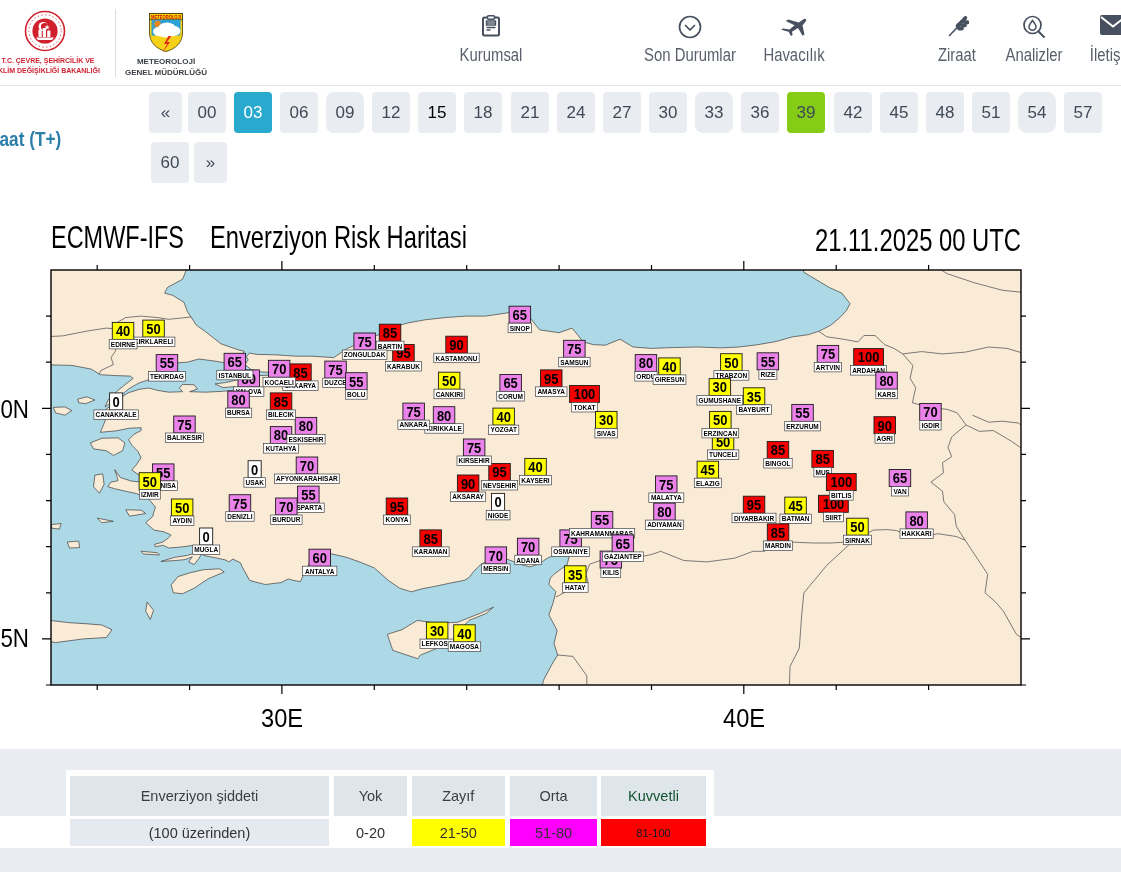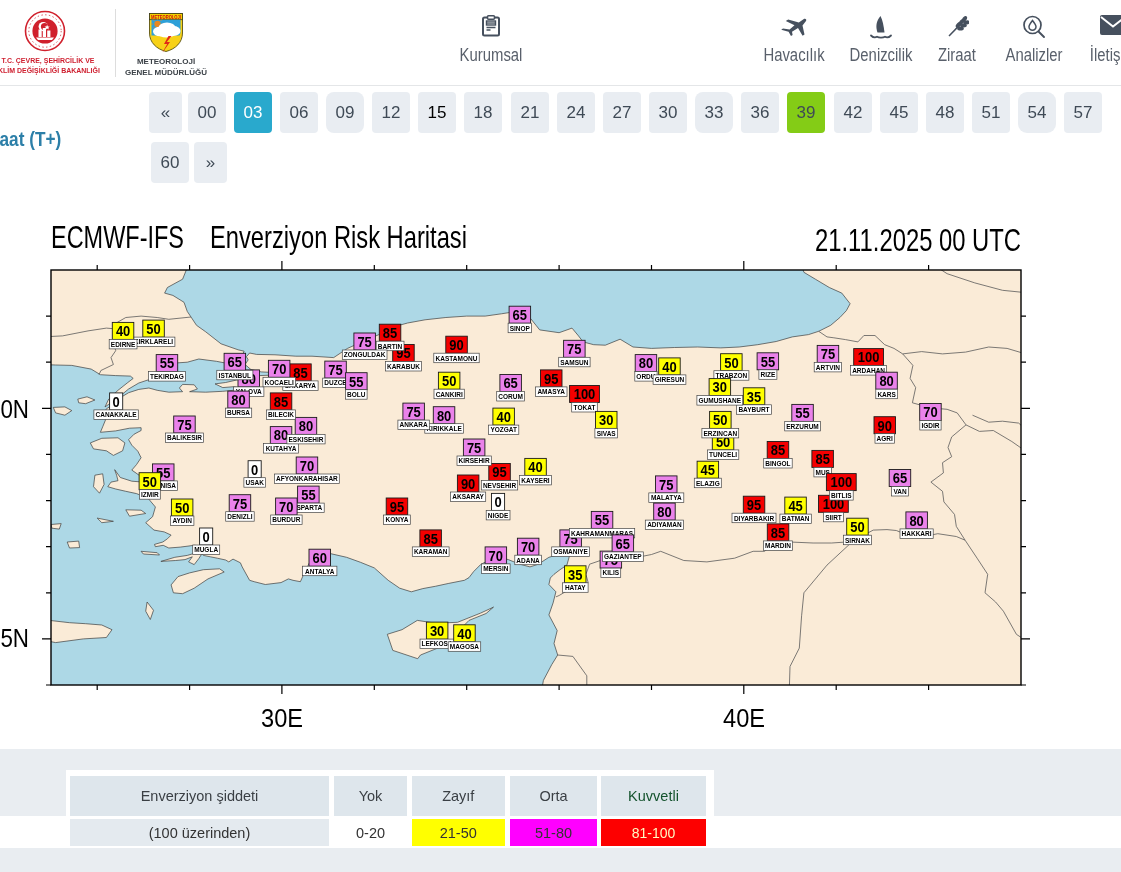--- a/index.html
+++ b/index.html
@@ -36,32 +36,32 @@
     <div style="position:absolute;left:421px;top:14px;width:140px;text-align:center">
       <div style="height:28px"><svg width="24" height="24" viewBox="0 0 24 24">
           <rect x="4" y="3.5" width="16" height="18" rx="1.5" fill="none" stroke="#46505e" stroke-width="2"></rect>
           <rect x="8.5" y="1.8" width="7" height="3.4" rx="1" fill="#fff" stroke="#46505e" stroke-width="1.6"></rect>
           <rect x="7.5" y="7" width="9" height="4" fill="none" stroke="#46505e" stroke-width="1.4"></rect>
           <path d="M7.5 8.3 h9 M7.5 9.6 h9" stroke="#46505e" stroke-width="0.8"></path>
           <path d="M7.5 13.5 h9 M7.5 16 h4" stroke="#46505e" stroke-width="1.6"></path>
         </svg></div>
       <div style="font-size:17.5px;color:#59606b;margin-top:3px;white-space:nowrap;transform:scaleX(0.85)">Kurumsal</div>
     </div>
+    <div style="position:absolute;left:620px;top:14px;width:140px;text-align:center">
+      <div style="height:28px"><svg width="26" height="26" viewBox="0 0 26 26">
+          <circle cx="13" cy="13" r="10.5" fill="none" stroke="#46505e" stroke-width="1.7"></circle>
+          <path d="M8.5 11.5 L13 16 L17.5 11.5" fill="none" stroke="#46505e" stroke-width="1.7" stroke-linecap="round" stroke-linejoin="round"></path>
+        </svg></div>
+      <div style="font-size:17.5px;color:#59606b;margin-top:3px;white-space:nowrap;transform:scaleX(0.85)">Son Durumlar</div>
+    </div>
     <div style="position:absolute;left:724px;top:14px;width:140px;text-align:center">
       <div style="height:28px"><svg width="30" height="26" viewBox="0 0 30 26">
           <path d="M2.2 15.7 L4 14.5 L10.6 15.6 L15.5 11.2 L6.8 7 L9.2 5.6 L19.8 8.6 L24.5 5.2 C26.3 4 28 5.2 27 7 L23.5 11.5 L25.5 20.5 L23.6 21.7 L19 13.9 L13 17.8 L13.6 21 L12 22 L9.6 17.8 Z" fill="#46505e"></path>
         </svg></div>
       <div style="font-size:17.5px;color:#59606b;margin-top:3px;white-space:nowrap;transform:scaleX(0.85)">Havacılık</div>
-    </div>
-    <div style="position:absolute;left:811px;top:14px;width:140px;text-align:center">
-      <div style="height:28px"><svg width="28" height="26" viewBox="0 0 28 26">
-          <path d="M13.5 2 C9 7 8.5 13 10.5 18.5 L17.5 18.5 C16.8 12 15.5 6 13.5 2 Z" fill="#46505e"></path>
-          <path d="M4 21.5 C6 23.5 8 24 10 22.8 C12 24 16 24 18 22.8 C20 24 22 23.5 24 21.5" fill="none" stroke="#46505e" stroke-width="1.8" stroke-linecap="round"></path>
-        </svg></div>
-      <div style="font-size:17.5px;color:#59606b;margin-top:3px;white-space:nowrap;transform:scaleX(0.85)">Denizcilik</div>
     </div>
     <div style="position:absolute;left:887px;top:14px;width:140px;text-align:center">
       <div style="height:28px"><svg width="24" height="26" viewBox="0 0 24 26">
           <g stroke="#46505e" stroke-width="1.5" fill="#46505e">
             <path d="M4 22 C10 16 16 10 21 3" fill="none"></path>
             <ellipse cx="19.5" cy="5" rx="1.3" ry="2.6" transform="rotate(35 19.5 5)"></ellipse>
             <ellipse cx="16.5" cy="8" rx="1.3" ry="2.6" transform="rotate(40 16.5 8)"></ellipse>
             <ellipse cx="13.5" cy="11" rx="1.3" ry="2.6" transform="rotate(45 13.5 11)"></ellipse>
             <ellipse cx="21.5" cy="8.5" rx="1.3" ry="2.6" transform="rotate(80 21.5 8.5)"></ellipse>
             <ellipse cx="18.5" cy="11.5" rx="1.3" ry="2.6" transform="rotate(85 18.5 11.5)"></ellipse>
@@ -493,12 +493,12 @@
 <div style="position:absolute;left:66px;top:770px;width:648px;height:77px;background:#ffffff"></div>
 <div style="position:absolute;left:70px;top:776px;width:259px;height:40px;background:#dee6ec;color:#3a3f44;font-size:14.5px;display:flex;align-items:center;justify-content:center">Enverziyon şiddeti</div>
 <div style="position:absolute;left:70px;top:819px;width:259px;height:27px;background:#e4eaef;color:#333;font-size:14.5px;display:flex;align-items:center;justify-content:center">(100 üzerinden)</div>
 <div style="position:absolute;left:334px;top:776px;width:73px;height:40px;background:#dee6ec;color:#3a3f44;font-size:14.5px;display:flex;align-items:center;justify-content:center">Yok</div>
 <div style="position:absolute;left:334px;top:819px;width:73px;height:27px;background:#ffffff;color:#333;font-size:14.5px;display:flex;align-items:center;justify-content:center">0-20</div>
 <div style="position:absolute;left:411.5px;top:776px;width:93.5px;height:40px;background:#dee6ec;color:#3a3f44;font-size:14.5px;display:flex;align-items:center;justify-content:center">Zayıf</div>
 <div style="position:absolute;left:411.5px;top:819px;width:93.5px;height:27px;background:#ffff00;color:#333;font-size:14.5px;display:flex;align-items:center;justify-content:center">21-50</div>
 <div style="position:absolute;left:510px;top:776px;width:87px;height:40px;background:#dee6ec;color:#3a3f44;font-size:14.5px;display:flex;align-items:center;justify-content:center">Orta</div>
 <div style="position:absolute;left:510px;top:819px;width:87px;height:27px;background:#ff00ff;color:#333;font-size:14.5px;display:flex;align-items:center;justify-content:center">51-80</div>
 <div style="position:absolute;left:601px;top:776px;width:105px;height:40px;background:#dee6ec;color:#14532d;font-size:14.5px;display:flex;align-items:center;justify-content:center">Kuvvetli</div>
-<div style="position:absolute;left:601px;top:819px;width:105px;height:27px;background:#fd0000;color:#fef9c3;font-size:14px;display:flex;align-items:center;justify-content:center">81-100</div>
+<div style="position:absolute;left:601px;top:819px;width:105px;height:27px;background:#fd0000;color:#0f172a;font-size:11px;display:flex;align-items:center;justify-content:center">81-100</div>
 </body></html>

